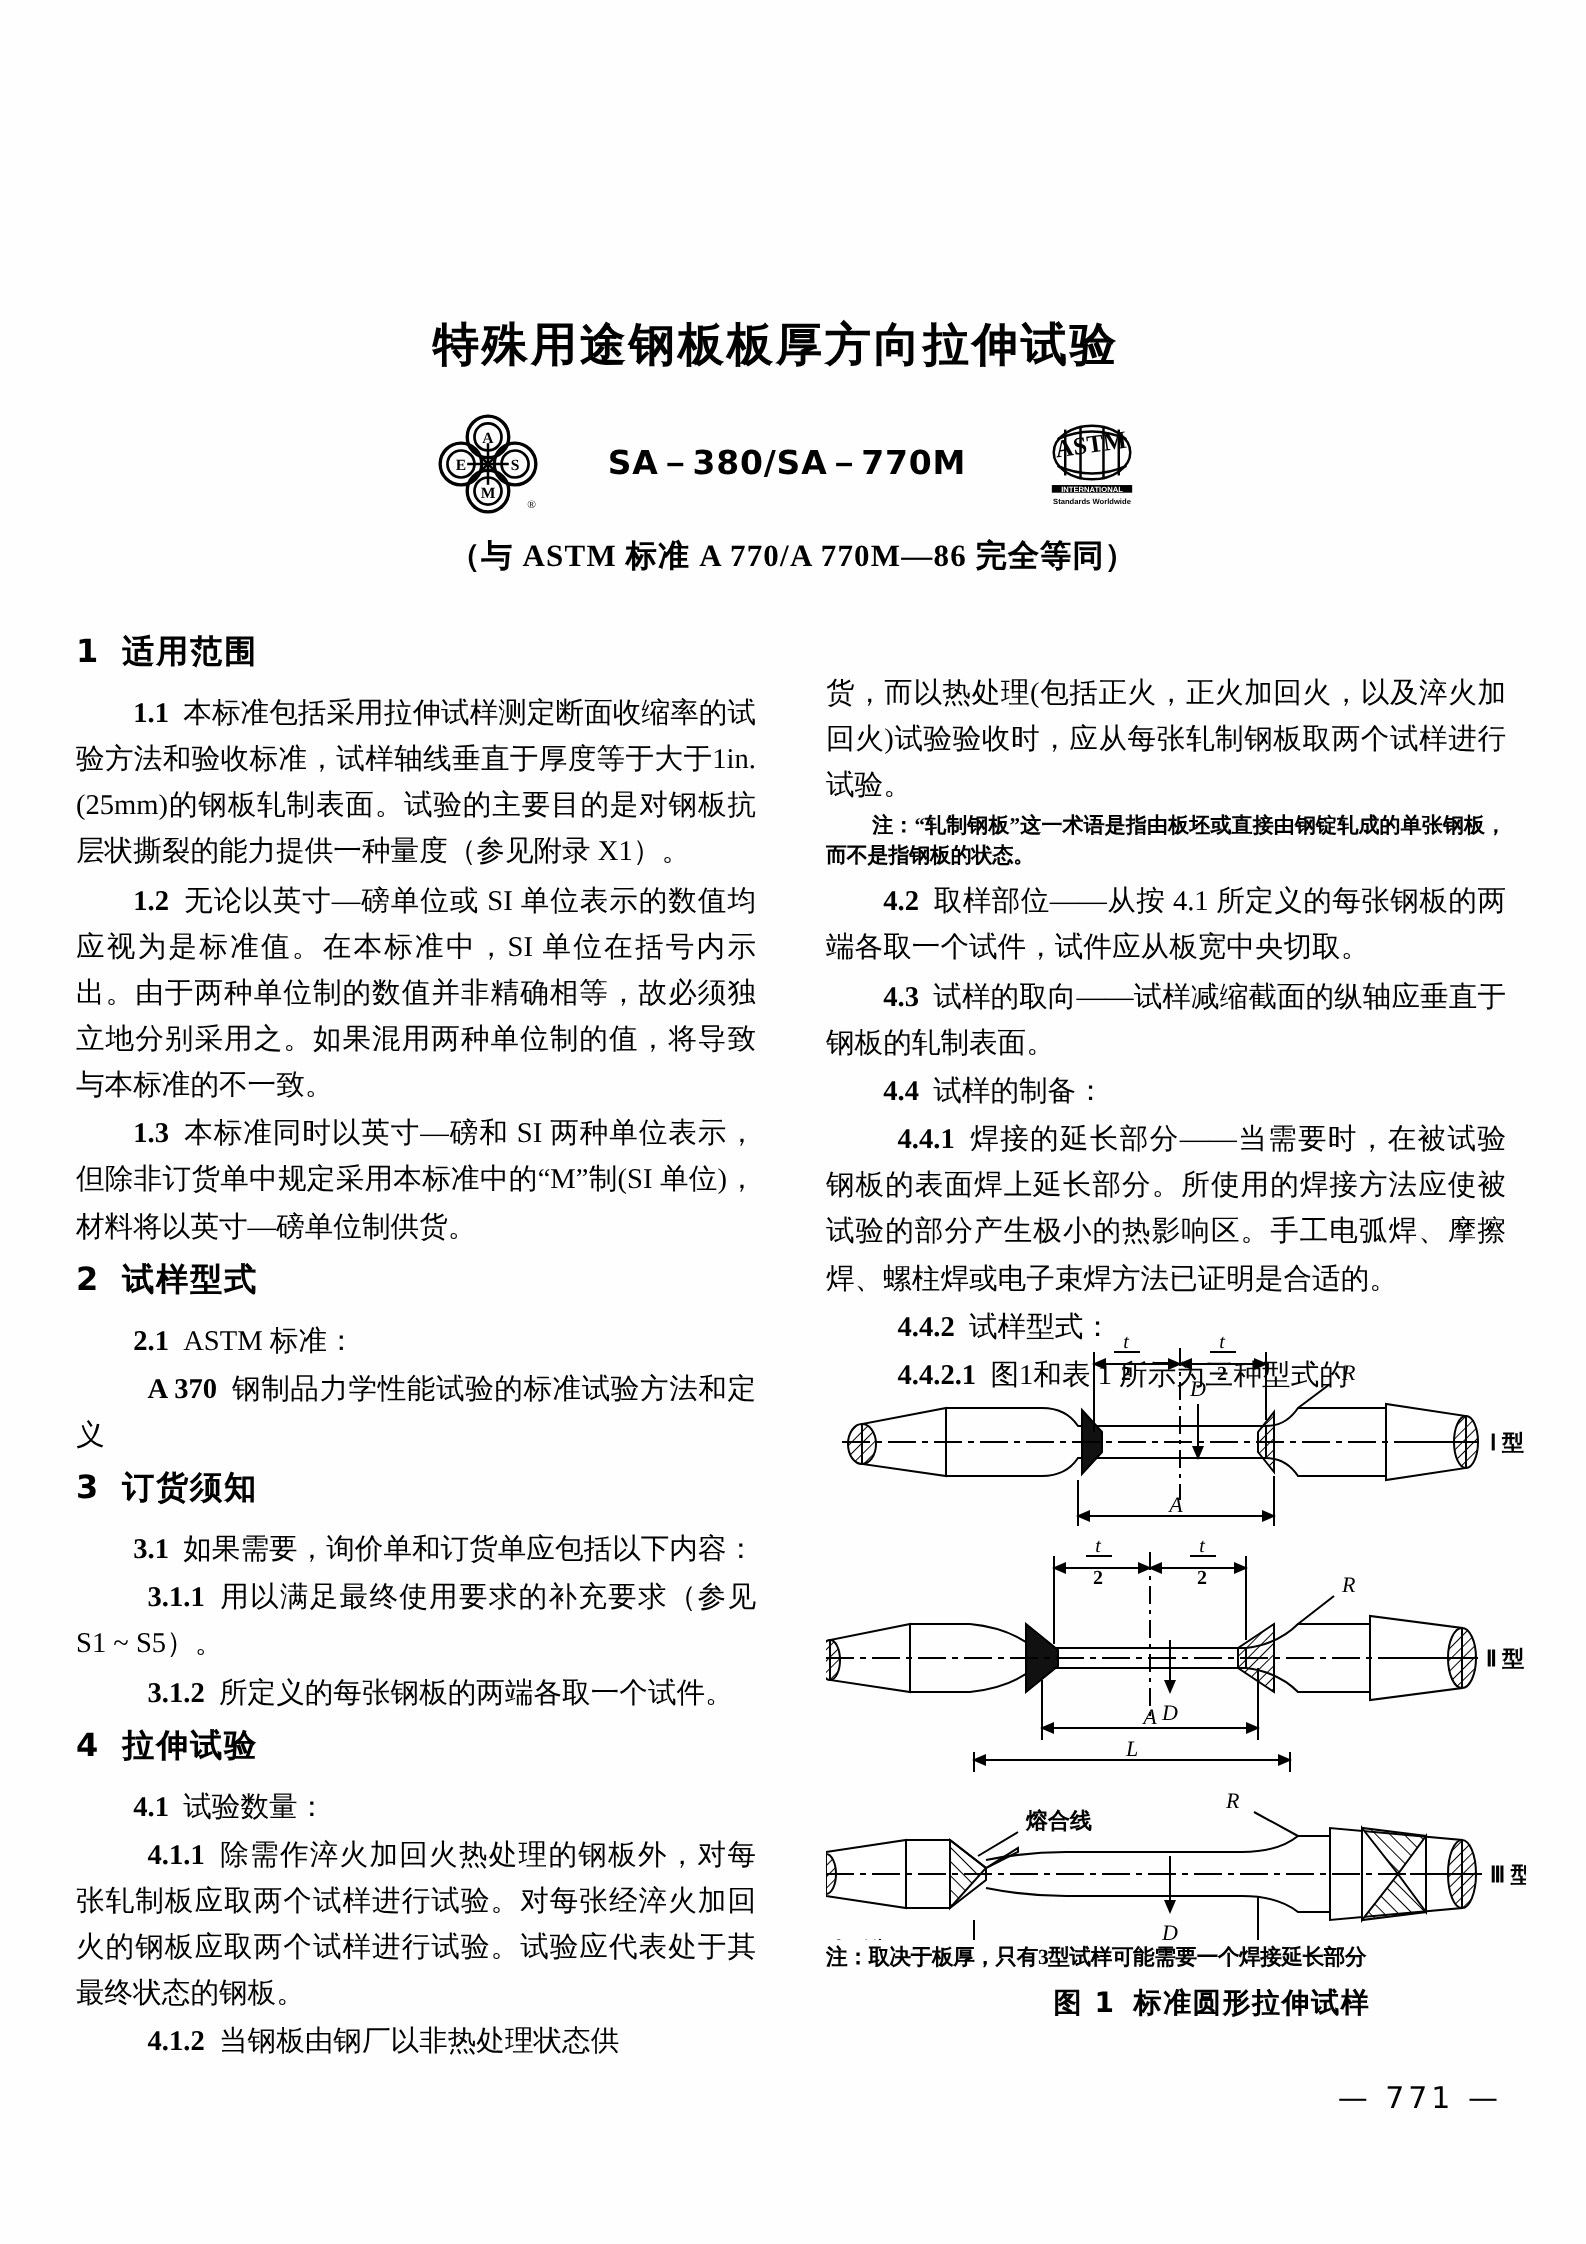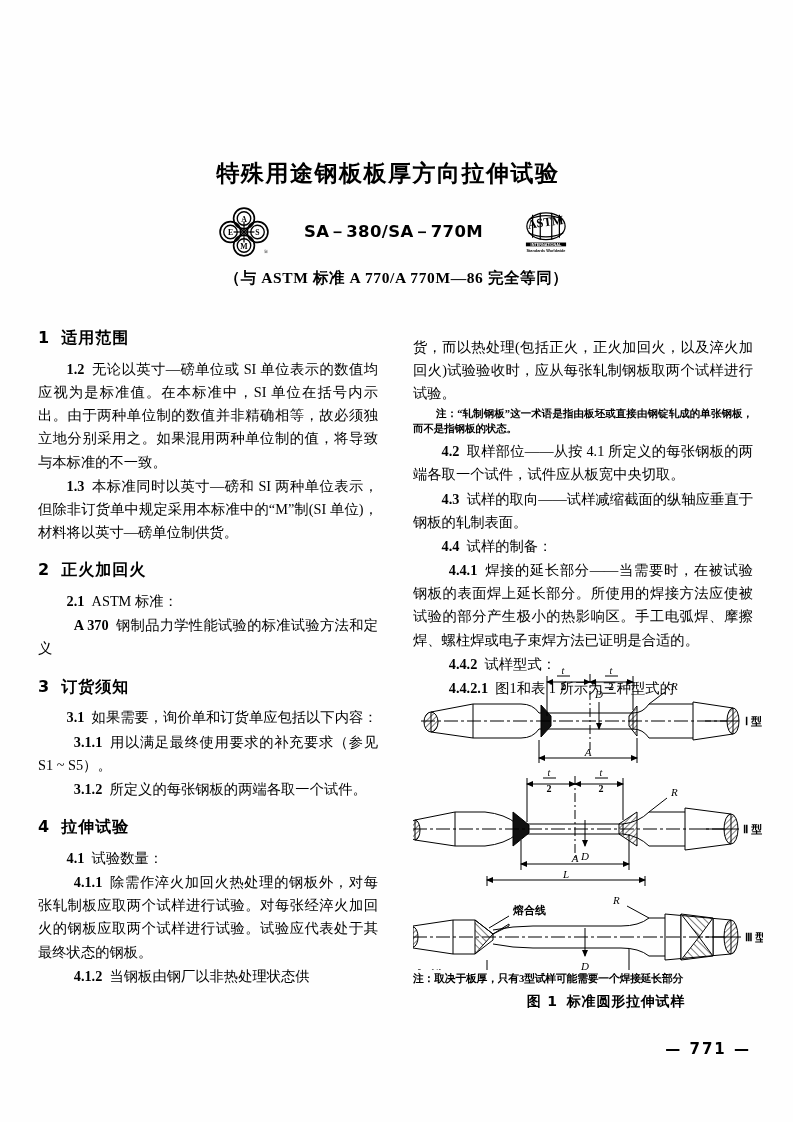--- a/index.html
+++ b/index.html
@@ -73,21 +73,21 @@
     text-align: justify;
     text-justify: inter-character;
   }
   .col-left  { left: 38px; }
   .col-right { left: 413px; }
 
   h2.sec {
     font-family: "DejaVu Sans", "Liberation Sans", sans-serif;
     font-size: 16px;
     font-weight: bold;
-    margin: 13px 0 7px 0;
+    margin: 1px 0 7px 0;
     letter-spacing: 1px;
   }
   h2.sec .num { margin-right: 11px; font-weight: bold; }
   p.para {
     margin: 0 0 1px 0;
     text-indent: 2em;
   }
   p.para .lbl {
     font-weight: bold;
     font-family: "Liberation Serif", "DejaVu Serif", serif;
@@ -128,21 +128,21 @@
   }
   .fig-caption .cap-num { margin-right: 9px; padding-left: 36px; }
 
   
   .page-num {
     position: absolute;
     right: 42px;
     top: 1040px;
     font-family: "DejaVu Sans", "Liberation Sans", sans-serif;
     font-size: 15px;
-    font-weight: bold;
+    font-weight: normal;
     letter-spacing: 2px;
   }
 </style>
 </head>
 <body>
 
 <div class="page">
 
   <div class="title-block">
 
@@ -201,28 +201,31 @@
 
     <div class="equiv-note">（与 ASTM 标准 A 770/A 770M—86 完全等同）</div>
   </div>
 
   <div class="col col-left">
 
     <h2 class="sec">
       <span class="num">1</span><span>适用范围</span>
     </h2>
     <p class="para">
+      <span class="lbl">1.1</span><span>本标准包括采用拉伸试样测定断面收缩率的试验方法和验收标准，试样轴线垂直于厚度等于大于1in.(25mm)的钢板轧制表面。试验的主要目的是对钢板抗层状撕裂的能力提供一种量度（参见附录 X1）。</span>
+    </p>
+    <p class="para">
       <span class="lbl">1.2</span><span>无论以英寸—磅单位或 SI 单位表示的数值均应视为是标准值。在本标准中，SI 单位在括号内示出。由于两种单位制的数值并非精确相等，故必须独立地分别采用之。如果混用两种单位制的值，将导致与本标准的不一致。</span>
     </p>
     <p class="para">
       <span class="lbl">1.3</span><span>本标准同时以英寸—磅和 SI 两种单位表示，但除非订货单中规定采用本标准中的“M”制(SI 单位)，材料将以英寸—磅单位制供货。</span>
     </p>
 
     <h2 class="sec">
-      <span class="num">2</span><span>正火加回火</span>
+      <span class="num">2</span><span>试样型式</span>
     </h2>
     <p class="para">
       <span class="lbl">2.1</span><span>ASTM 标准：</span>
     </p>
     <p class="para deep">
       <span class="lbl">A 370</span><span>钢制品力学性能试验的标准试验方法和定义</span>
     </p>
 
     <h2 class="sec">
       <span class="num">3</span><span>订货须知</span>

